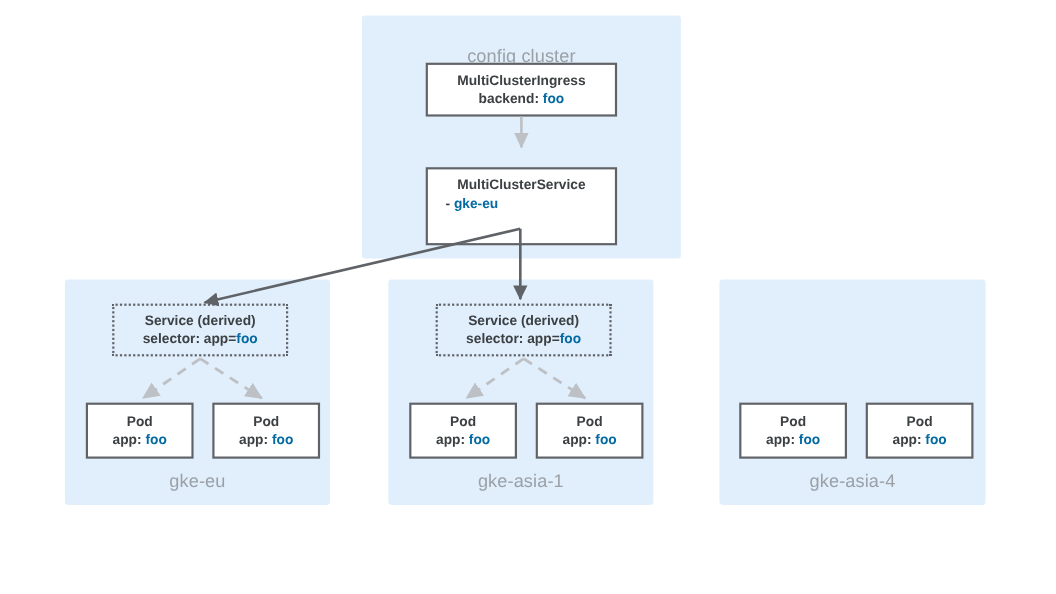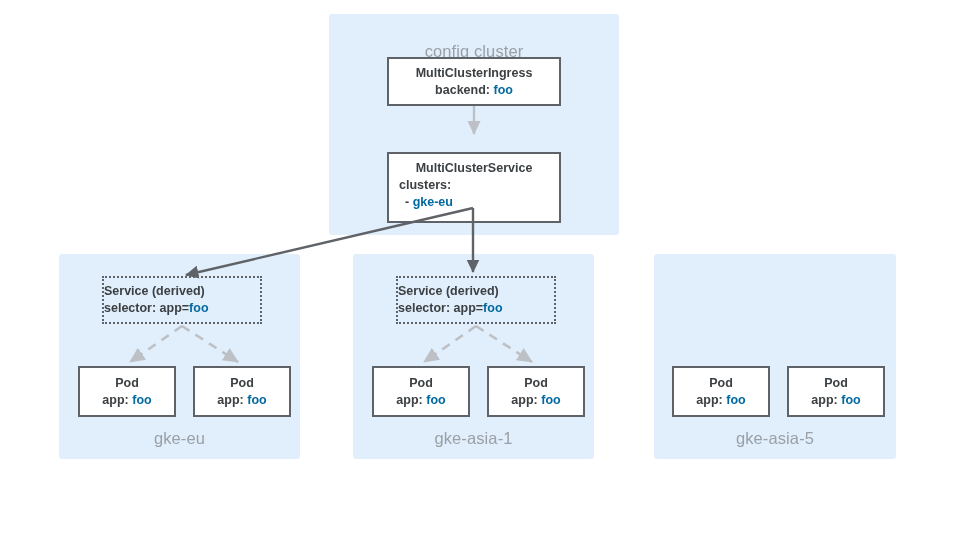--- a/index.html
+++ b/index.html
@@ -61,21 +61,21 @@
     border: 2px dotted #5f6368;
     box-sizing: border-box;
     display: flex;
     flex-direction: column;
     justify-content: center;
     color: #3c4043;
     font-size: 12.5px;
     font-weight: bold;
     line-height: 17px;
   }
-  .dotted-box .line { white-space: nowrap; }
+  .dotted-box .line { text-align: center; white-space: nowrap; }
 
   .val { color: #0369a1; font-weight: bold; }
   .lbl { color: #3c4043; }
 
   
   #arrows {
     position: absolute;
     left: 0; top: 0;
     width: 960px; height: 540px;
     pointer-events: none;
@@ -93,21 +93,20 @@
   <div class="box" style="left:387px; top:57px; width:174px; height:49px;">
     <div class="line">MultiClusterIngress</div>
     <div class="line">
       <span class="lbl">backend:</span>
       <span class="val">foo</span>
     </div>
   </div>
 
   <div class="box left-body" style="left:387px; top:152px; width:174px; height:71px; justify-content:flex-start; padding-top:6px;">
     <div class="line">MultiClusterService</div>
-    <div class="line body">clusters:</div>
     <div class="line body" style="padding-left:16px;">
       <span class="lbl">-</span>
       <span class="val">gke-eu</span>
     </div>
   </div>
 
   <div class="panel" style="left:59px; top:254px; width:241px; height:205px;">
     <div class="panel-title" style="top:175px;">gke-eu</div>
   </div>
 
@@ -155,21 +154,21 @@
 
   <div class="box" style="left:487px; top:366px; width:98px; height:51px;">
     <div class="line">Pod</div>
     <div class="line">
       <span class="lbl">app:</span>
       <span class="val">foo</span>
     </div>
   </div>
 
   <div class="panel" style="left:654px; top:254px; width:242px; height:205px;">
-    <div class="panel-title" style="top:175px;">gke-asia-5</div>
+    <div class="panel-title" style="top:175px;">gke-asia-4</div>
   </div>
 
   <div class="box" style="left:672px; top:366px; width:98px; height:51px;">
     <div class="line">Pod</div>
     <div class="line">
       <span class="lbl">app:</span>
       <span class="val">foo</span>
     </div>
   </div>
 

